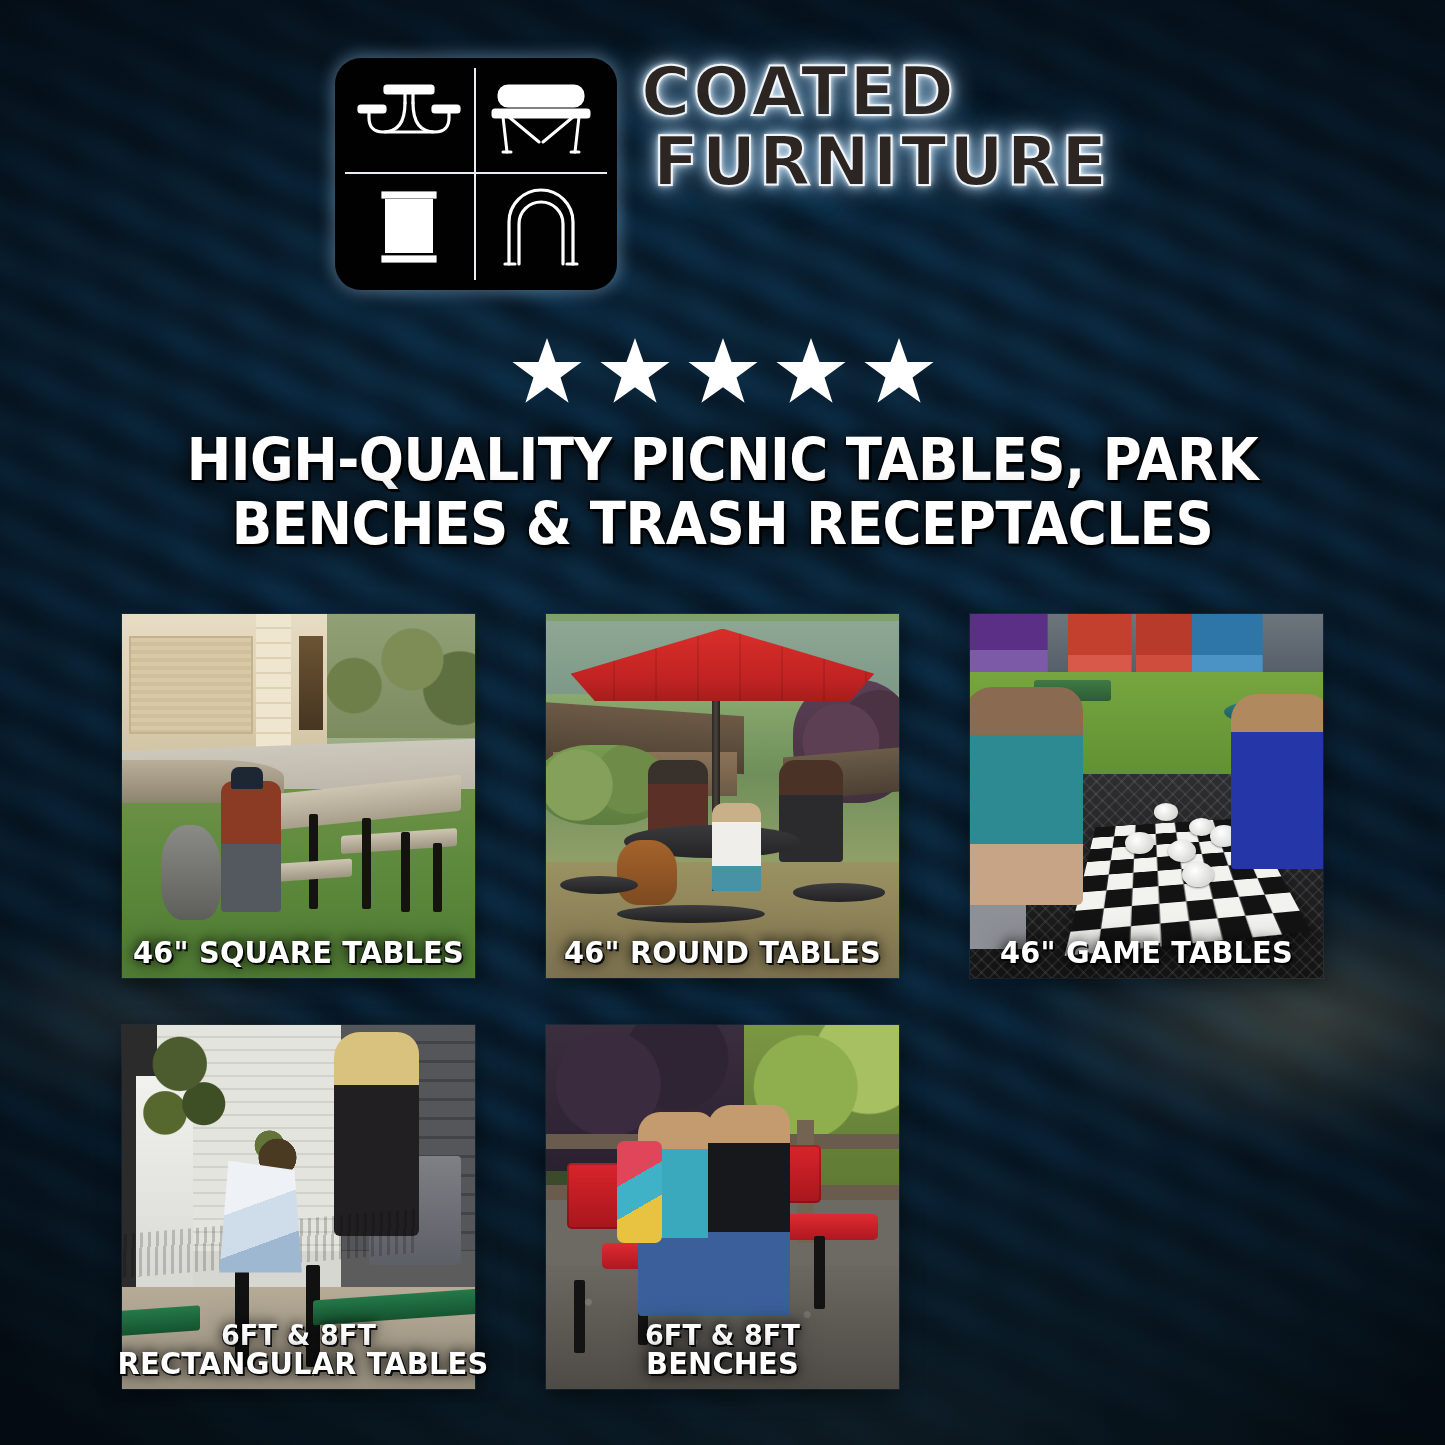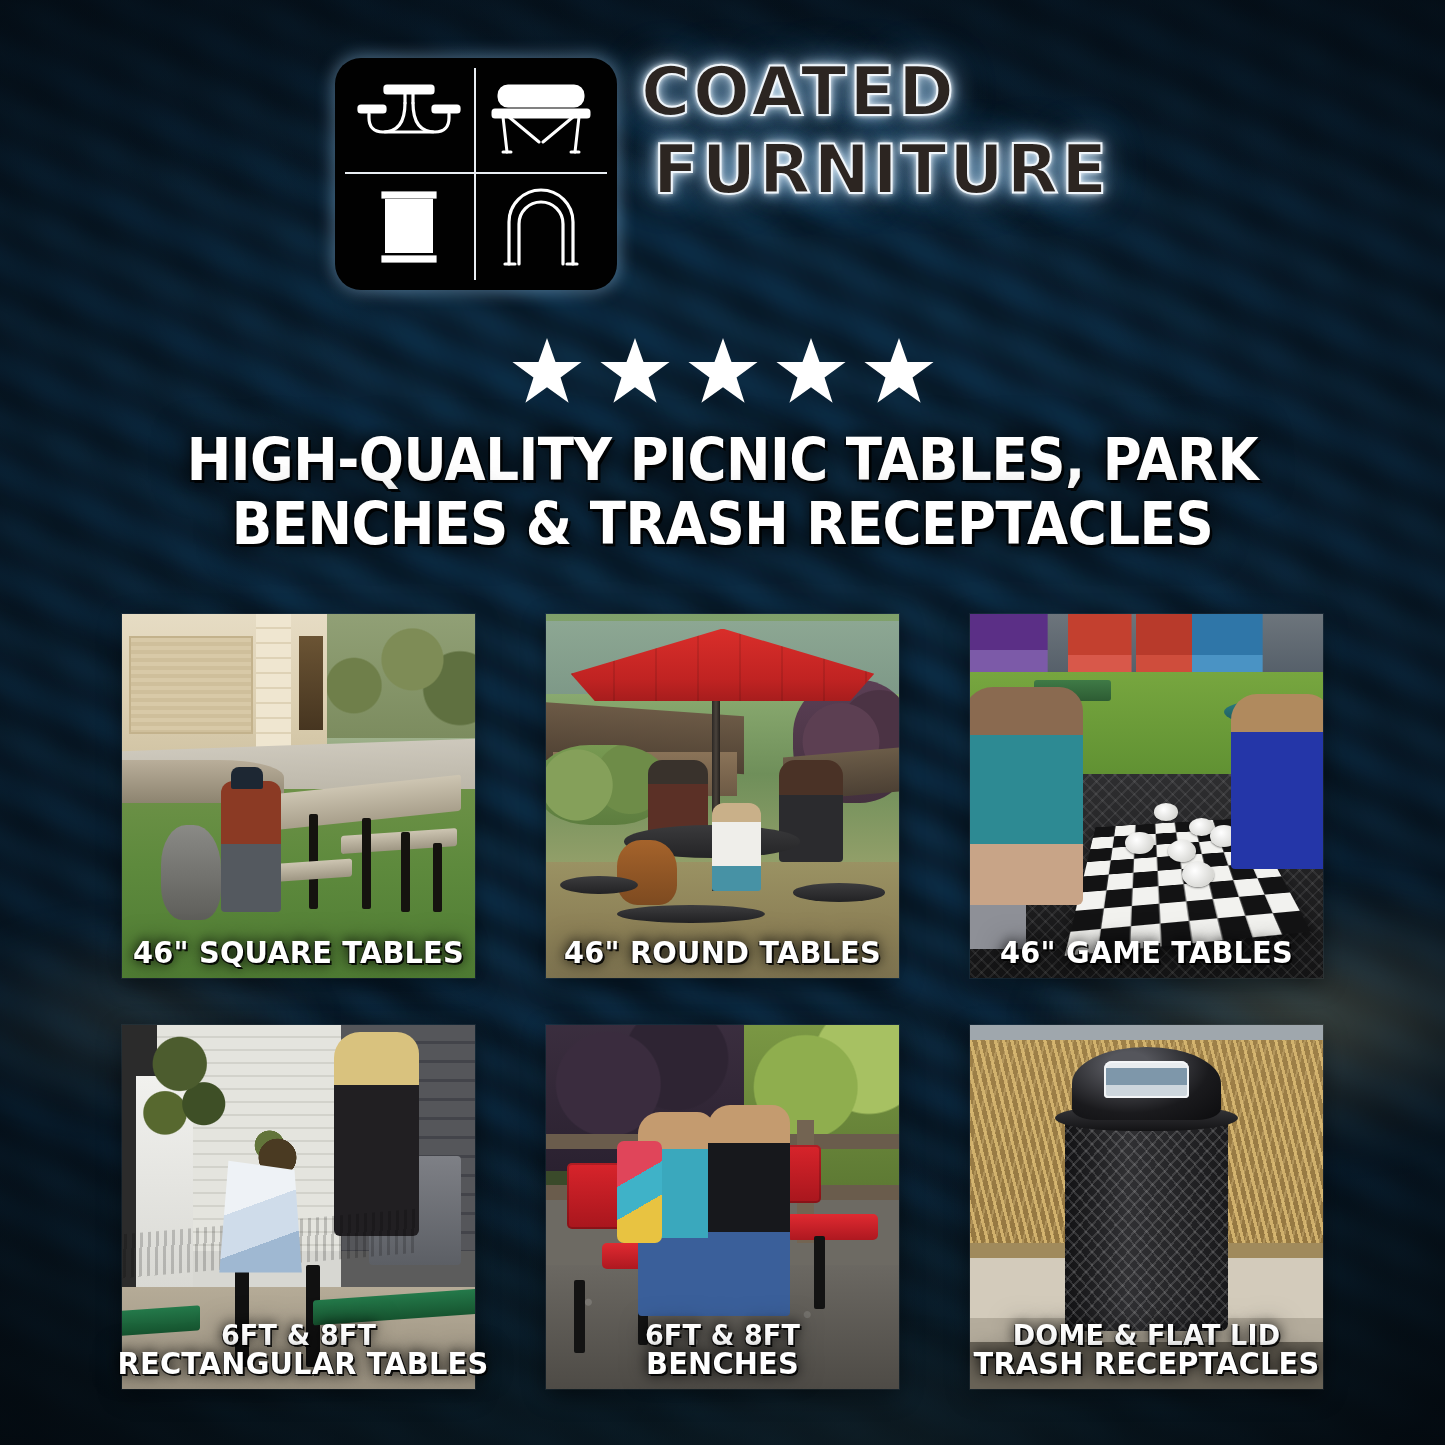--- a/index.html
+++ b/index.html
@@ -84,21 +84,21 @@
     color:#2c2521;
     -webkit-text-stroke:2px #f0f6fb;
     text-shadow:
       0 0 5px #ffffff,
       0 0 13px rgba(210,232,250,.95),
       0 0 26px rgba(150,200,240,.75),
       0 0 46px rgba(110,170,225,.45);
     white-space:nowrap;
   }
   .brand-line.l2{margin-top:6px;}
-  .brand-line.l3{margin-top:14px;padding-left:12px;}
+  .brand-line.l3{margin-top:6px;padding-left:12px;}
 
   
   .stars{position:absolute;left:0;top:336px;width:100%;
          display:flex;justify-content:center;gap:16px;}
   .star{width:72px;height:70px;display:block;}
 
   
   .headline{
     position:absolute;left:0;top:430px;width:100%;text-align:center;
     font-family:"DejaVu Sans", sans-serif;
@@ -566,32 +566,15 @@
             <div class="t5-boy2"></div>
             <div class="t5-pack"></div>
         </div>
       </div>
       <div class="cap">
         <span class="cl">6FT &amp; 8FT</span>
         <span class="cl cl2">BENCHES</span>
       </div>
     </div>
 
-    <div class="tile">
-      <div class="photo">
-        <div class="scene">
-          <div class="t6-bg"></div>
-            <div class="t6-grass"></div>
-            <div class="t6-walk"></div>
-          <div class="t6-can"></div>
-            <div class="t6-ring"></div>
-          <div class="t6-dome"></div>
-            <div class="t6-slot"></div>
-        </div>
-      </div>
-      <div class="cap">
-        <span class="cl">DOME &amp; FLAT LID</span>
-        <span class="cl cl2">TRASH RECEPTACLES</span>
-      </div>
-    </div>
 
   </div>
 </div>
 
 </body></html>

